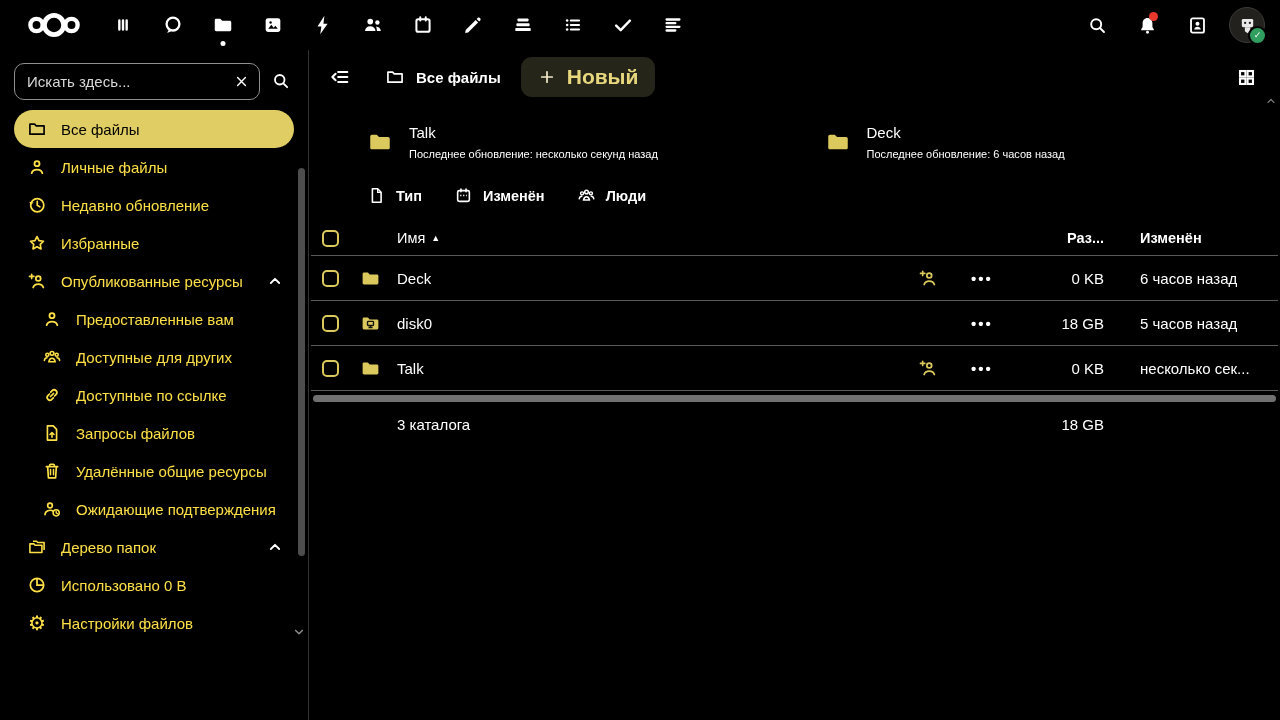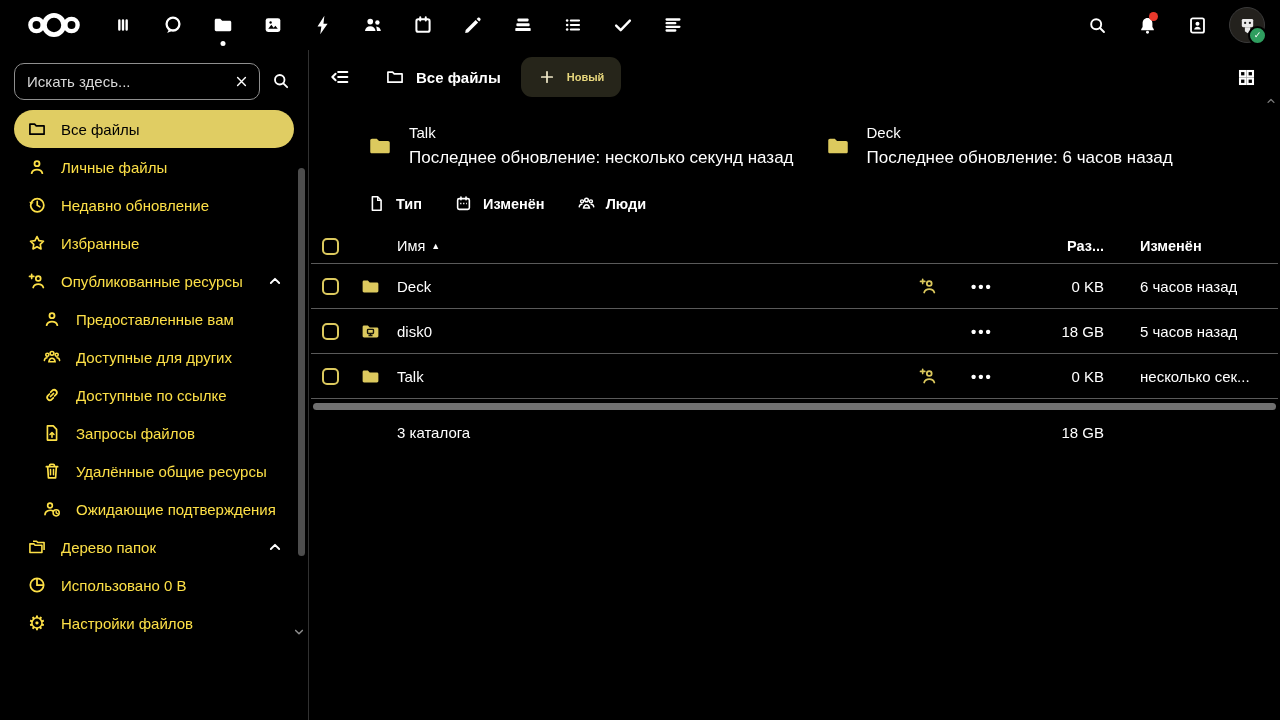--- a/index.html
+++ b/index.html
@@ -41,30 +41,30 @@
   .sb-down{position:absolute;right:1px;bottom:80px;color:#8d8d8d;width:16px;height:16px;}
 
   
   .main{position:absolute;top:50px;left:309px;right:0;bottom:0;}
   .main-up{position:absolute;top:44px;right:2px;color:#7d7d7d;width:14px;height:14px;}
   .main-header{display:flex;align-items:center;height:42px;margin-top:6px;padding:0 14px 0 12px;}
   .toggle-btn{width:38px;height:38px;display:flex;align-items:center;justify-content:center;color:#fff;}
   .toggle-btn svg{width:22px;height:22px;}
   .breadcrumb{display:flex;align-items:center;gap:11px;margin-left:26px;font-weight:bold;font-size:15px;}
   .breadcrumb svg{width:20px;height:20px;}
-  .new-btn{display:flex;align-items:center;gap:11px;margin-left:20px;background:#26251a;color:#e7d77d;height:40px;padding:8px 17px;border-radius:11px;font-weight:bold;font-size:11px;}
+  .new-btn{display:flex;align-items:center;gap:11px;margin-left:20px;background:#26251a;color:#e7d77d;height:40px;padding:8px 17px;border-radius:11px;font-weight:bold;font-size:21px;}
   .new-btn svg{width:18px;height:18px;color:#efe8c8;}
   .grid-btn{margin-left:auto;width:40px;height:40px;display:flex;align-items:center;justify-content:center;color:#fff;}
   .grid-btn svg{width:21px;height:21px;}
 
   .recs{display:flex;margin-top:26px;padding-left:56px;}
   .rec-card{width:477px;display:flex;gap:14px;align-items:center;}
   .rec-card svg{width:30px;height:26px;color:#dcc95e;flex:none;}
   .rec-name{font-size:15px;margin-bottom:7px;}
-  .rec-sub{font-size:17px;}
+  .rec-sub{font-size:11px;}
 
   .filters{display:flex;gap:32px;margin-top:26px;padding-left:58px;align-items:center;}
   .chip{display:flex;align-items:center;gap:10px;font-weight:bold;font-size:14.5px;color:#fff;}
   .chip svg{width:19px;height:19px;}
 
   .grid-cols{display:grid;grid-template-columns:42px 44px 1fr 52px 56px 104px 158px;align-items:center;padding-right:6px;}
   .table{margin:16px 2px 0 2px;}
   .thead{height:34px;border-bottom:1px solid #5a5a5a;font-weight:bold;font-size:14.5px;}
   .trow{height:44px;border-bottom:1px solid #5a5a5a;font-size:15px;}
   .cell-cb{padding-left:11px;}

